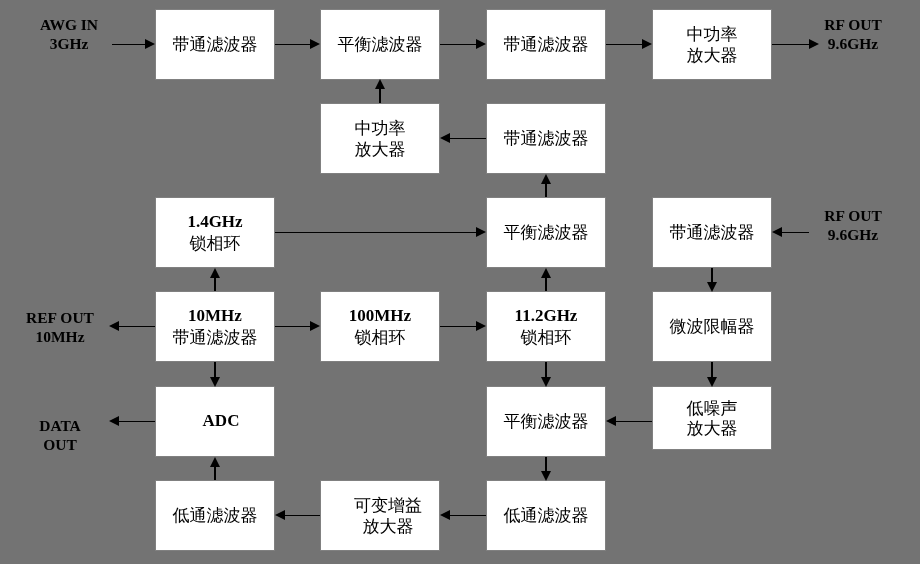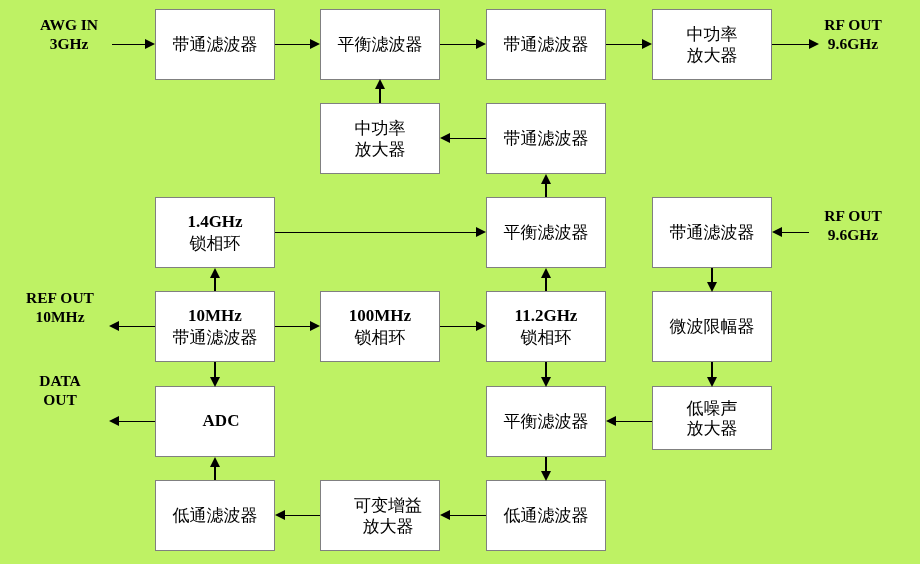--- a/index.html
+++ b/index.html
@@ -4,21 +4,21 @@
 <style>
   html,body{margin:0;padding:0;background:#ffffff;}
   body{
     font-family:"Liberation Serif", serif;
     -webkit-font-smoothing:antialiased;
   }
   #canvas{
     position:relative;
     width:920px;
     height:564px;
-    background:#bef264;
+    background:#737373;
     overflow:hidden;
   }
   .blk{
     position:absolute;
     box-sizing:border-box;
     border:1px solid #808080;
     background:#ffffff;
     display:flex;
     flex-direction:column;
     align-items:center;
@@ -110,26 +110,26 @@
   <div class="port" style="left:794px;top:15px;width:118px;">
     <span>RF OUT</span><br>
     <span>9.6GHz</span>
   </div>
 
   <div class="port" style="left:794px;top:206px;width:118px;">
     <span>RF OUT</span><br>
     <span>9.6GHz</span>
   </div>
 
-  <div class="port" style="left:2px;top:288px;width:116px;">
+  <div class="port" style="left:2px;top:308px;width:116px;">
     <span>REF OUT</span><br>
     <span>10MHz</span>
   </div>
 
-  <div class="port" style="left:2px;top:371px;width:116px;">
+  <div class="port" style="left:2px;top:416px;width:116px;">
     <span>DATA</span><br>
     <span>OUT</span>
   </div>
 
   <div class="blk cn" style="left:155px;top:9px;width:120px;height:71px;">
     <span class="l">带通滤波器</span>
   </div>
 
   <div class="blk cn" style="left:320px;top:9px;width:120px;height:71px;">
     <span class="l">平衡滤波器</span>

